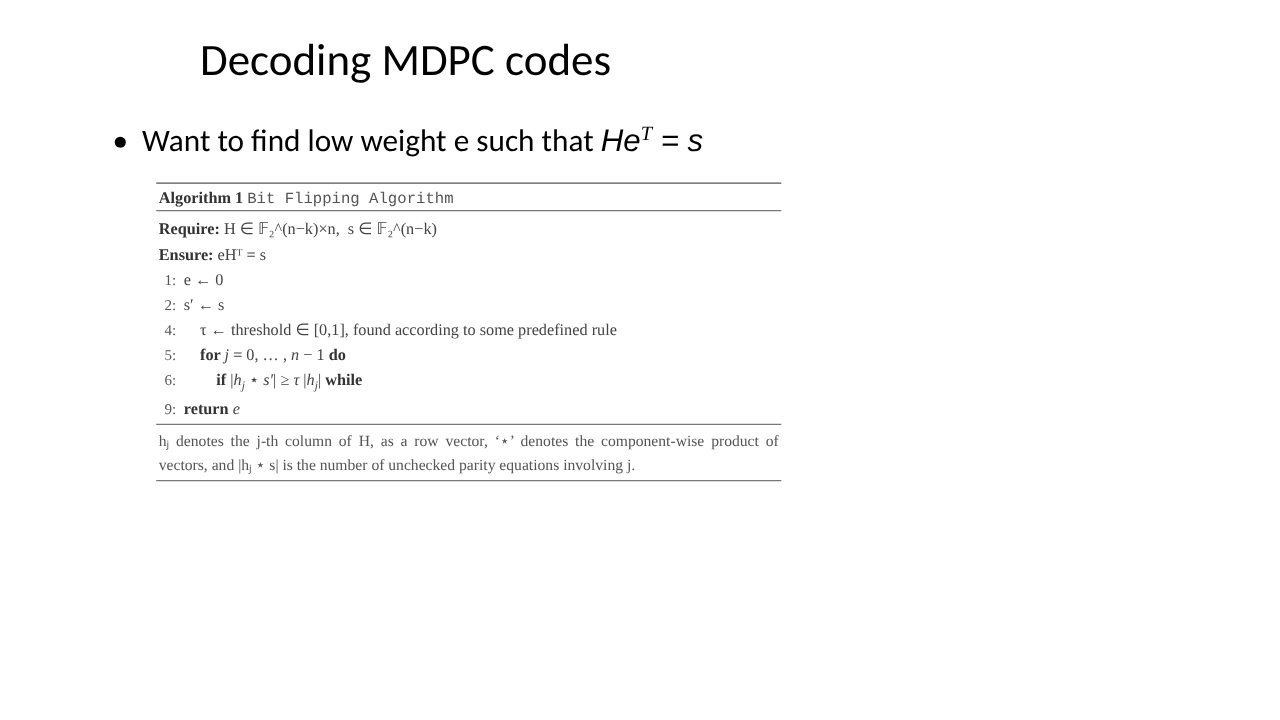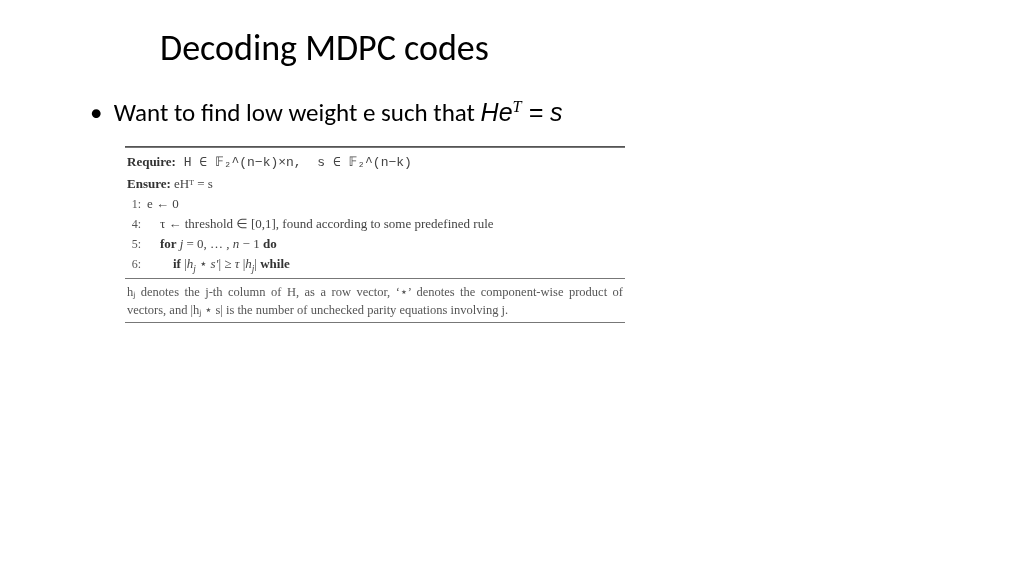--- a/index.html
+++ b/index.html
@@ -50,21 +50,21 @@
     padding: 3px 2px 2px 2px;
     font-size: 13px;
   }
   .algo-header .algname { font-family: "Courier New", monospace; font-size: 12.5px; color:#555;}
   .algo-body {
     padding: 4px 2px 2px 2px;
     line-height: 1.55;
   }
   .algo-line { white-space: pre; }
   .ln { display:inline-block; width: 14px; text-align:right; margin-right: 6px; font-size:12px; color:#555;}
-  .bb { font-family:Liberation Mono, monospace; } 
+  .bb { font-family:Liberation Serif, serif; } 
   .algo-foot {
     padding: 4px 2px 3px 2px;
     font-size: 12.5px;
     line-height: 1.45;
     text-align: justify;
     color:#555;
   }
   b.kw { font-weight: bold; color:#333; }
   i.m { font-style: italic; }
   .subp { font-size: 0.72em; vertical-align: sub; }
@@ -80,30 +80,36 @@
   </div>
 
   <div class="bullet-row">
     <span class="dot">•</span>
     <span>Want to find low weight e such that </span>
     <span class="math-ital">He</span><span class="sup">T</span><span class="math-ital"> = </span><span class="math-ital">s</span>
   </div>
 
   <div class="algo-box">
     <div class="algo-rule-top"></div>
+    <div class="algo-header">
+      <b class="kw">Algorithm 1</b>
+      <span class="algname">Bit Flipping Algorithm</span>
+    </div>
     <div class="algo-rule-thin"></div>
 
     <div class="algo-body">
       <div class="algo-line"><b class="kw">Require:</b><span class="bb"> H ∈ 𝔽₂^(n−k)×n,  s ∈ 𝔽₂^(n−k)</span></div>
       <div class="algo-line"><b class="kw">Ensure:</b><span> eHᵀ = s</span></div>
 
       <div class="algo-line"><span class="ln">1:</span><span>e ← 0</span></div>
+      <div class="algo-line"><span class="ln">2:</span><span>s′ ← s</span></div>
       <div class="algo-line"><span class="ln">4:</span><span>    τ ← threshold ∈ [0,1], found according to some predefined rule</span></div>
       <div class="algo-line"><span class="ln">5:</span>    <b class="kw">for </b><i class="m">j</i> = 0, … , <i class="m">n</i> − 1 <b class="kw">do</b></div>
       <div class="algo-line"><span class="ln">6:</span>        <b class="kw">if </b>|<i class="m">h<span class="subp">j</span></i> ⋆ <i class="m">s′</i>| ≥ <i class="m">τ</i> |<i class="m">h<span class="subp">j</span></i>| <b class="kw">while</b></div>
+      <div class="algo-line"><span class="ln">9:</span><b class="kw">return </b><i class="m">e</i></div>
     </div>
 
     <div class="algo-rule-thin"></div>
     <div class="algo-foot">hⱼ denotes the j-th column of H, as a row vector, ‘⋆’ denotes the component-wise product of vectors, and |hⱼ ⋆ s| is the number of unchecked parity equations involving j.</div>
     <div class="algo-rule-thin"></div>
   </div>
 
 </div>
 
 </body></html>

